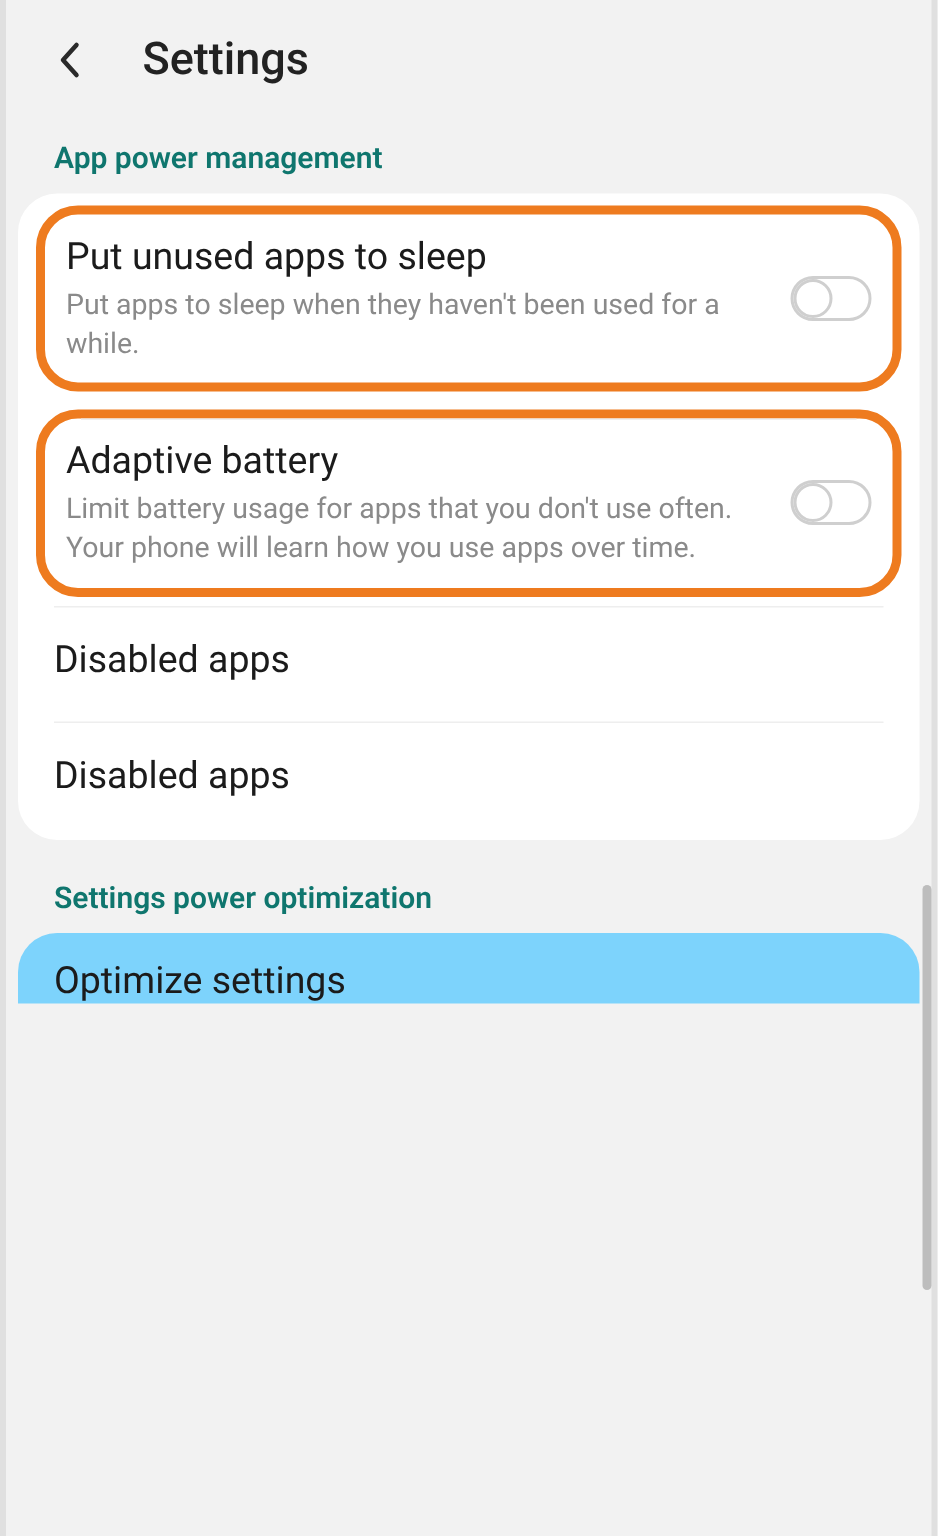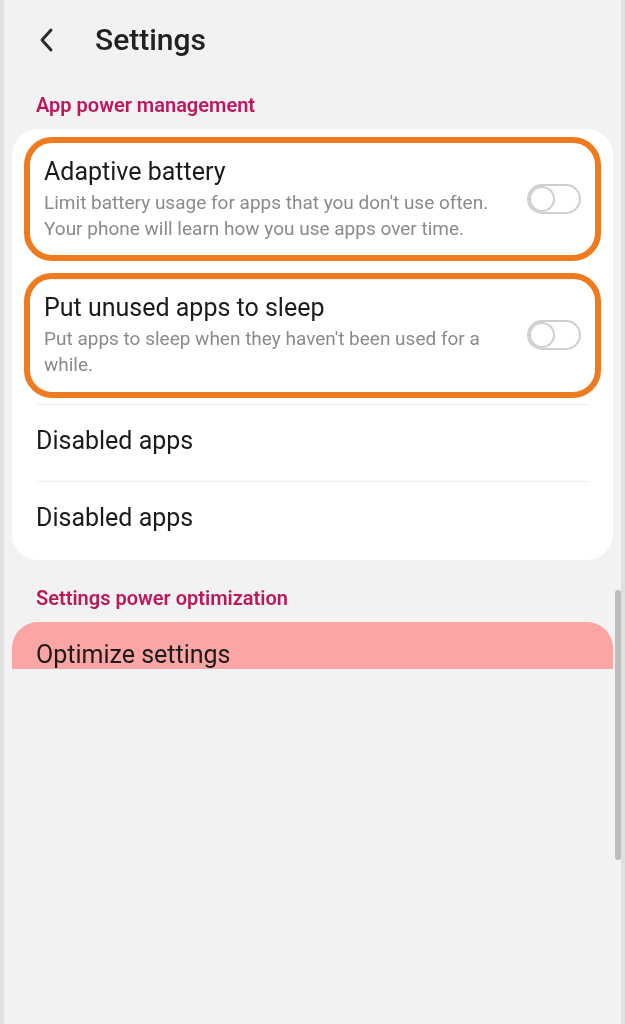--- a/index.html
+++ b/index.html
@@ -36,21 +36,21 @@
   .header-title {
     font-size: 30px;
     font-weight: 500;
     color: #222;
     margin-left: 13px;
   }
   .section-label {
     padding: 12px 32px 12px 32px;
     font-size: 20px;
     font-weight: 600;
-    color: #be185d;
+    color: #0f766e;
   }
   .card {
     margin: 0 8px 14px 8px;
     background: #ffffff;
     border-radius: 26px;
     padding: 2px 0;
   }
   .row {
     display: flex;
     align-items: center;
@@ -126,21 +126,21 @@
     position: absolute;
     right: 0px;
     top: 590px;
     width: 6px;
     height: 270px;
     background: #bdbdbd;
     border-radius: 3px;
   }
   .card2 {
     margin: 0 8px 0 8px;
-    background: #fca5a5;
+    background: #7dd3fc;
     border-radius: 26px 26px 0 0;
     padding: 18px 24px 0 24px;
   }
   .card2 .row-title {
     font-size: 25px;
     font-weight: 400;
     color: #1b1b1b;
   }
 </style>
 </head>
@@ -157,32 +157,32 @@
     <div class="header-title">Settings</div>
   </div>
 
   <div class="section-label">App power management</div>
 
   <div class="card">
 
 
     <div class="row highlight">
       <div class="row-text">
-        <div class="row-title">Adaptive battery</div>
-        <div class="row-desc">Limit battery usage for apps that you don't use often. Your phone will learn how you use apps over time.</div>
+        <div class="row-title">Put unused apps to sleep</div>
+        <div class="row-desc">Put apps to sleep when they haven't been used for a while.</div>
       </div>
       <div class="toggle off">
           <div class="knob"></div>
         </div>
     </div>
 
     <div class="row highlight">
       <div class="row-text">
-        <div class="row-title">Put unused apps to sleep</div>
-        <div class="row-desc">Put apps to sleep when they haven't been used for a while.</div>
+        <div class="row-title">Adaptive battery</div>
+        <div class="row-desc">Limit battery usage for apps that you don't use often. Your phone will learn how you use apps over time.</div>
       </div>
       <div class="toggle off">
           <div class="knob"></div>
         </div>
     </div>
 
     <div class="row">
       <div class="row-text">
         <div class="row-title">Disabled apps</div>
       </div>

